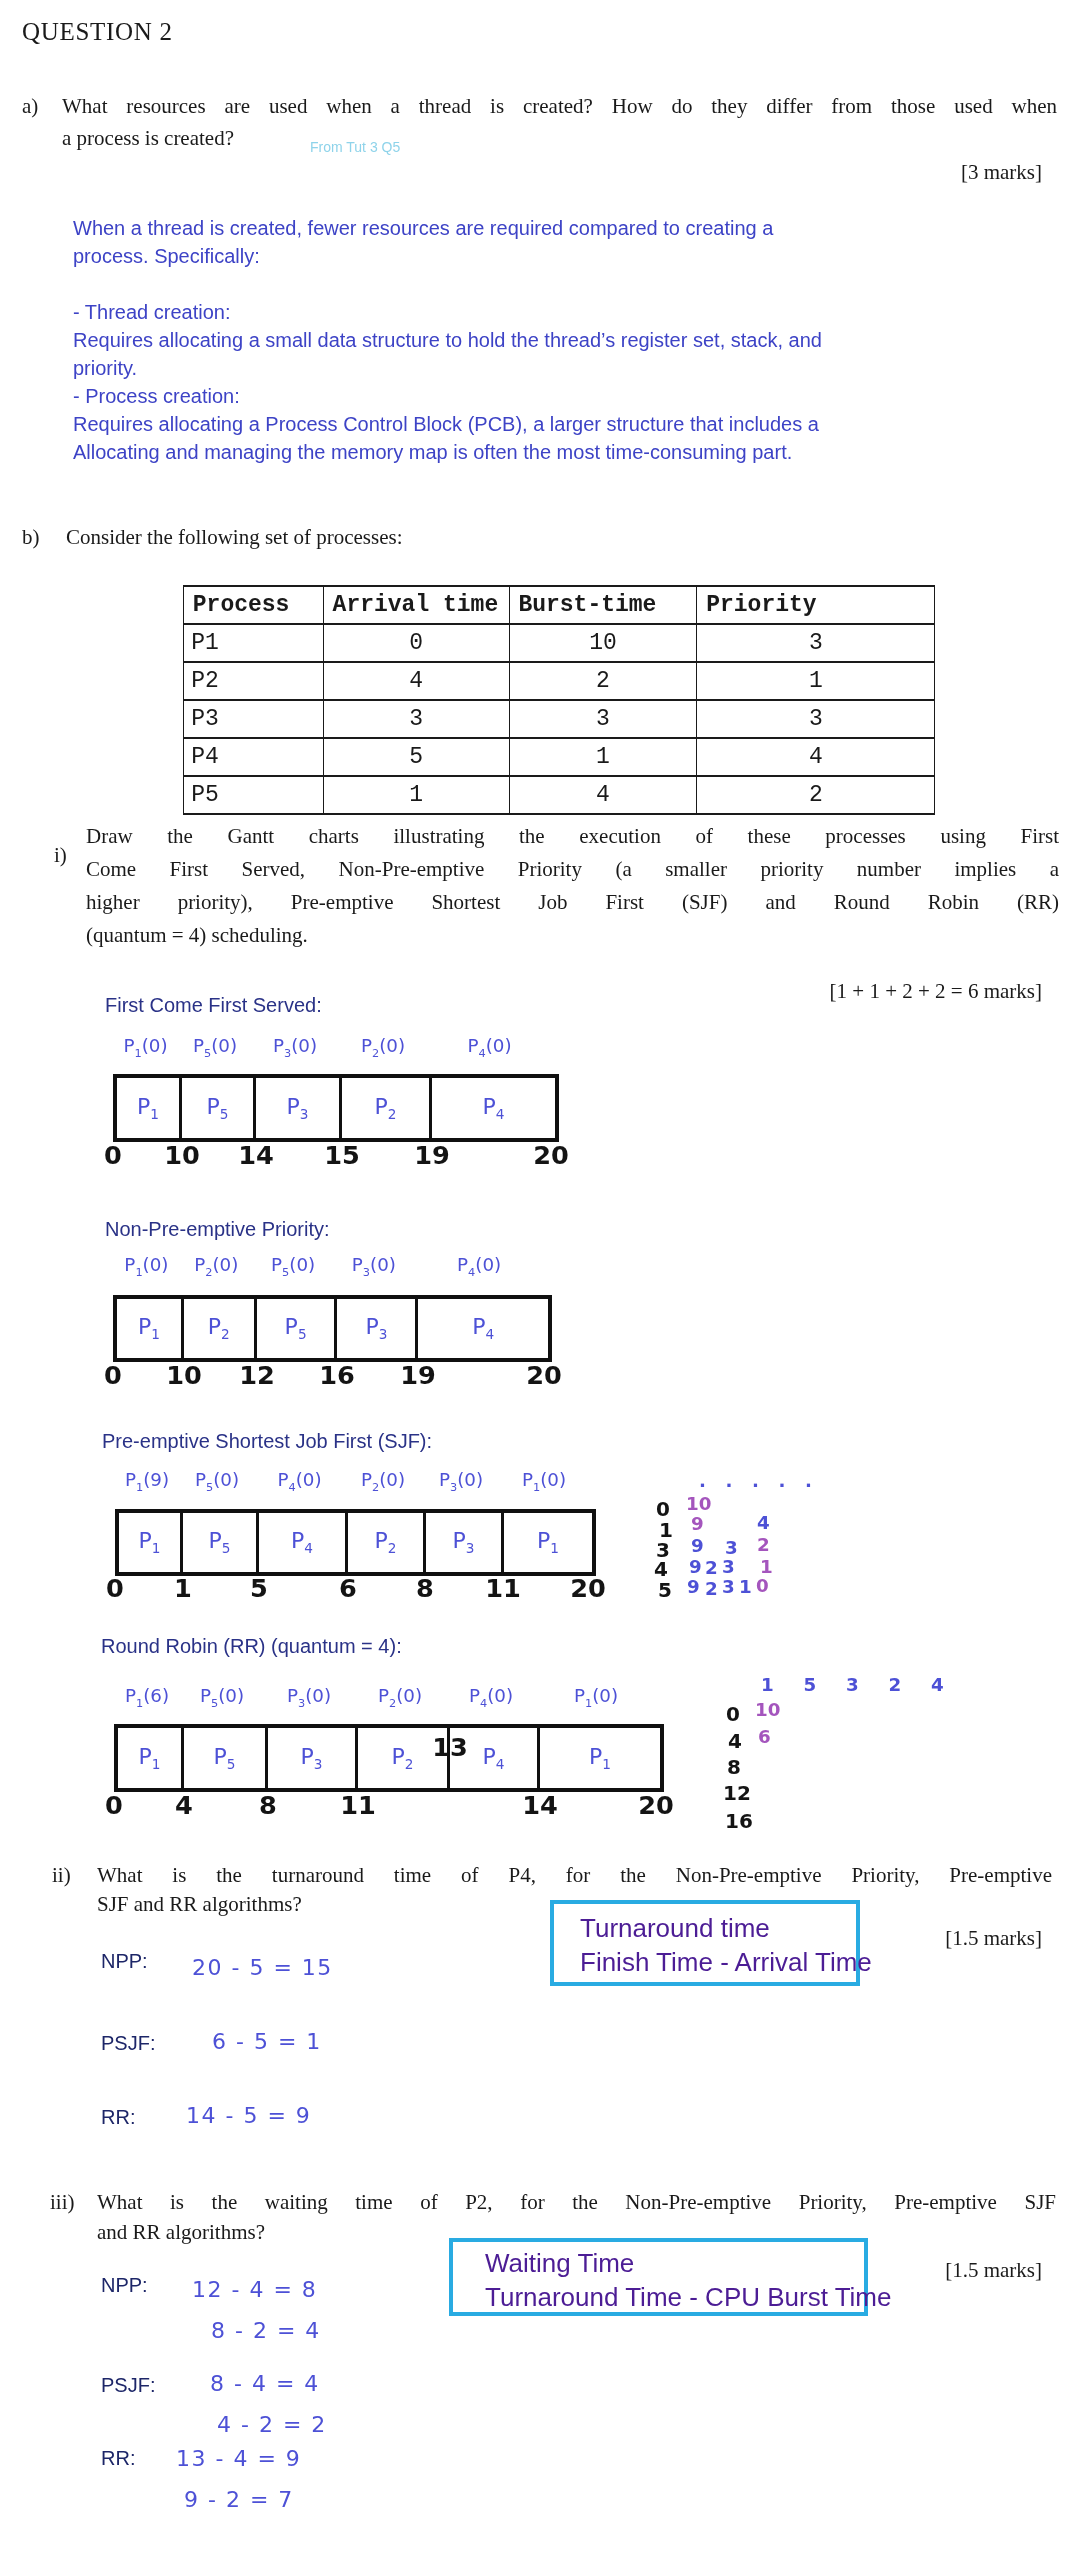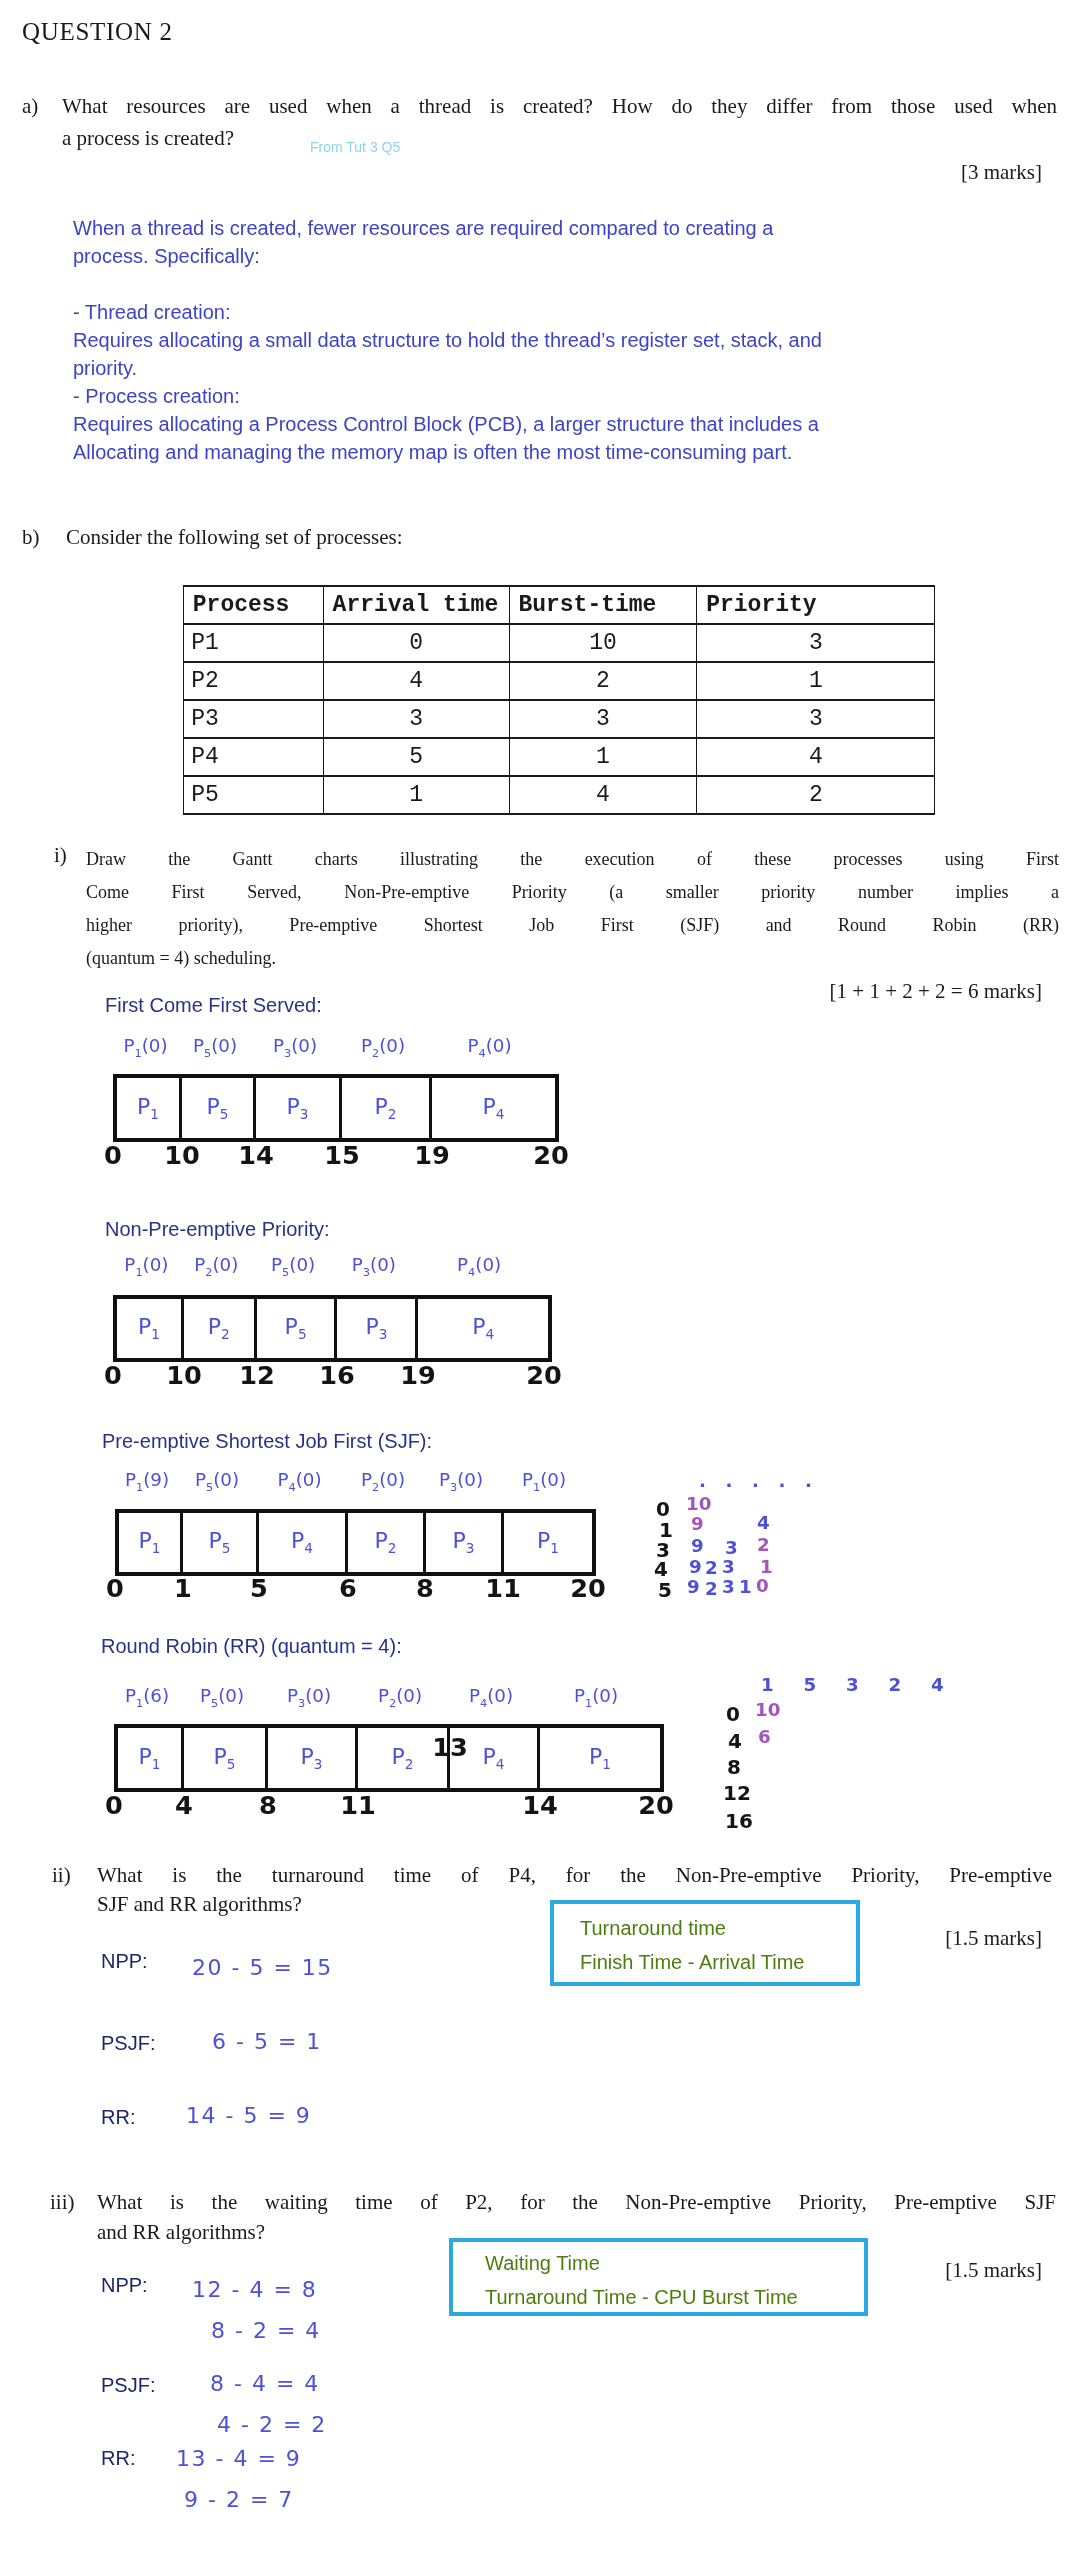--- a/index.html
+++ b/index.html
@@ -31,21 +31,21 @@
          align-items:center;justify-content:center;}
   .gcell:last-child{border-right:none;}
   .plabel{font-family:"DejaVu Sans",sans-serif;font-size:22px;color:#4d51d6;}
   .tick{position:absolute;transform:translateX(-50%);font-family:"DejaVu Sans",sans-serif;
         font-weight:bold;font-size:25.6px;color:#141414;white-space:nowrap;}
   .scr{position:absolute;font-family:"DejaVu Sans",sans-serif;font-weight:600;font-size:18.3px;white-space:nowrap;}
   .scr.black{color:#141414;font-size:20px;}
   .scr.blue{color:#4d51d6;}
   .scr.purple{color:#a455bd;}
   .callout{border:4.4px solid #29abe2;box-sizing:border-box;background:#fff;}
-  .callout div{font-family:"Liberation Sans",sans-serif;font-size:20px;color:#4d7c0f;
+  .callout div{font-family:"Liberation Sans",sans-serif;font-size:26px;color:#4c1d95;
                line-height:34px;white-space:nowrap;}
   .alg-label{font-family:"Liberation Sans",sans-serif;font-size:20px;color:#1d2668;white-space:nowrap;}
   .eq{font-family:"DejaVu Sans",sans-serif;font-size:22px;color:#4d51d6;letter-spacing:1.5px;white-space:nowrap;}
 </style>
 </head>
 <body>
 
 <div id="page">
 
   <div class="abs title" style="left:22px;top:17.6px">QUESTION 2</div>
@@ -106,21 +106,21 @@
     <tr>
       <td class="name">P5</td>
       <td class="num">1</td>
       <td class="num">4</td>
       <td class="num">2</td>
     </tr>
   </tbody>
     </table>
 
   <div class="abs qlabel" style="left:54px;top:843px">i)</div>
-  <div class="abs" style="left:86px;top:843px;width:973px;font-size:18px;line-height:33px">
+  <div class="abs" style="left:86px;top:820px;width:973px;font-size:21px;line-height:33px">
     <div class="just">Draw the Gantt charts illustrating the execution of these processes using First</div>
     <div class="just">Come First Served, Non-Pre-emptive Priority (a smaller priority number implies a</div>
     <div class="just">higher priority), Pre-emptive Shortest Job First (SJF) and Round Robin (RR)</div>
     <div>(quantum = 4) scheduling.</div>
   </div>
   <div class="abs marks" style="left:805px;top:979px">[1 + 1 + 2 + 2 = 6 marks]</div>
 
   <div class="abs chart-label" style="left:105px;top:994px">First Come First Served:</div>
   <div class="abs ann-row" style="left:113px;top:1035px;width:438px">
     <span class="ann" style="width:65px"><span>P</span><sub>1</sub><span>(0)</span></span>

